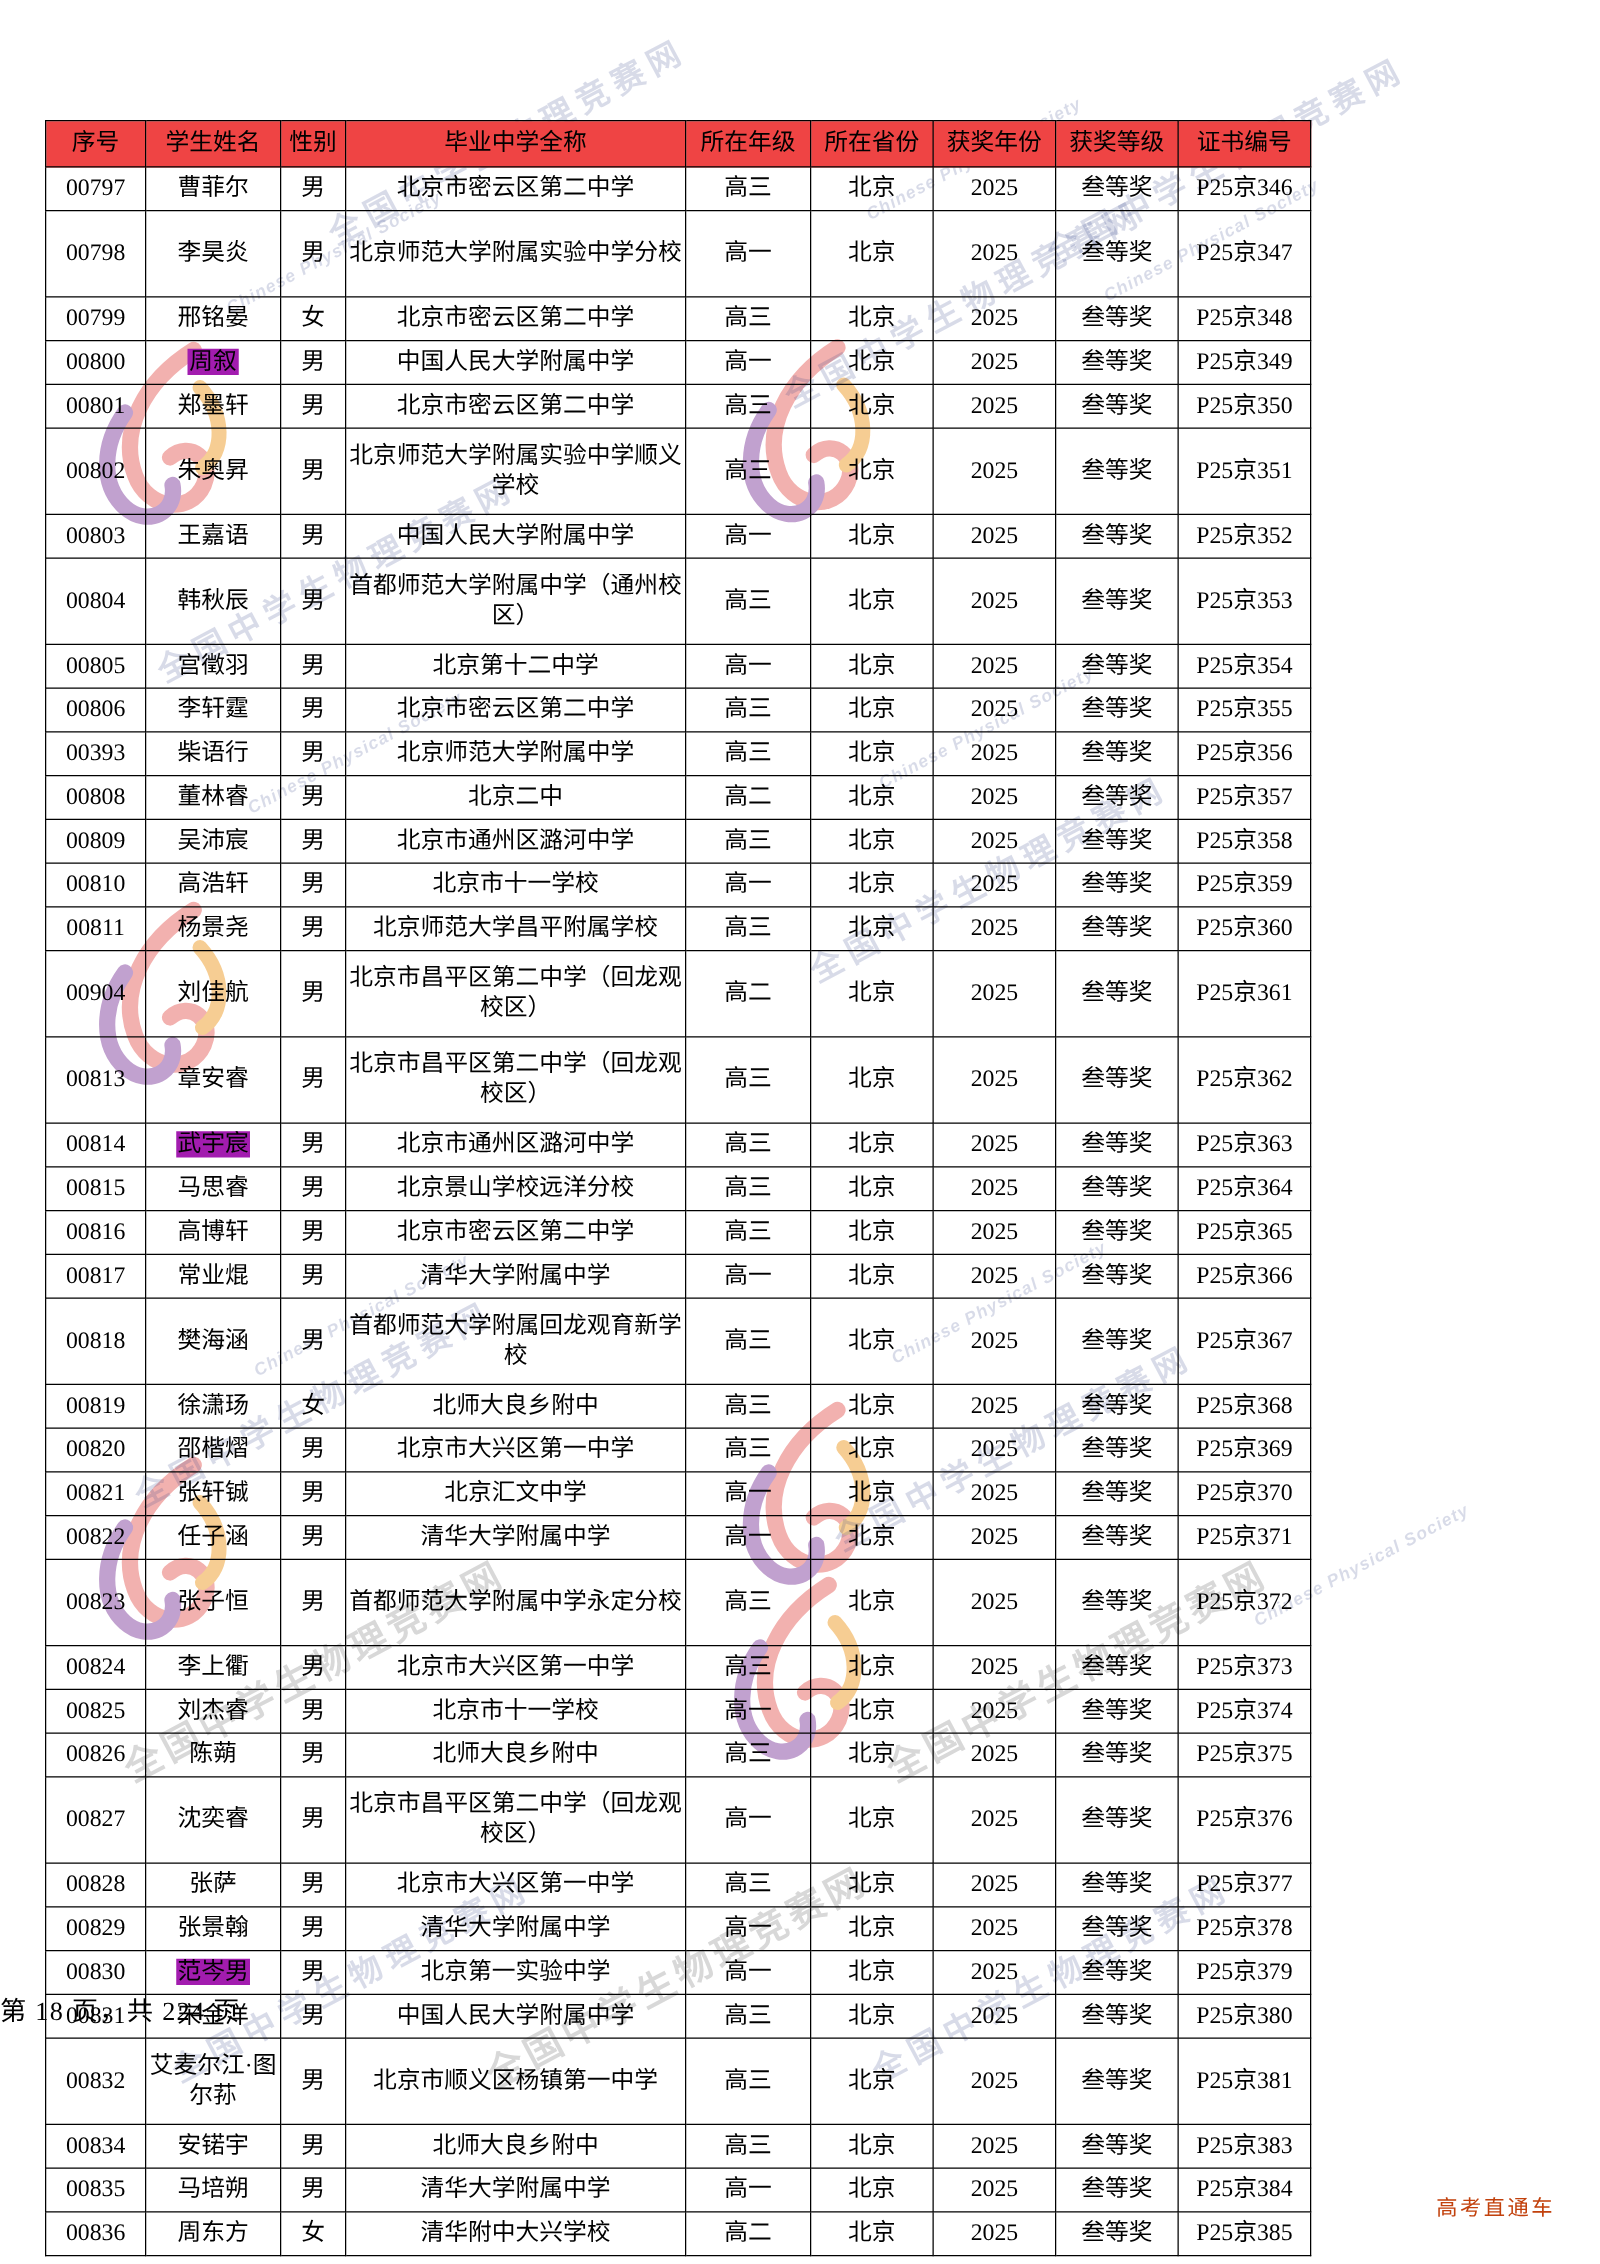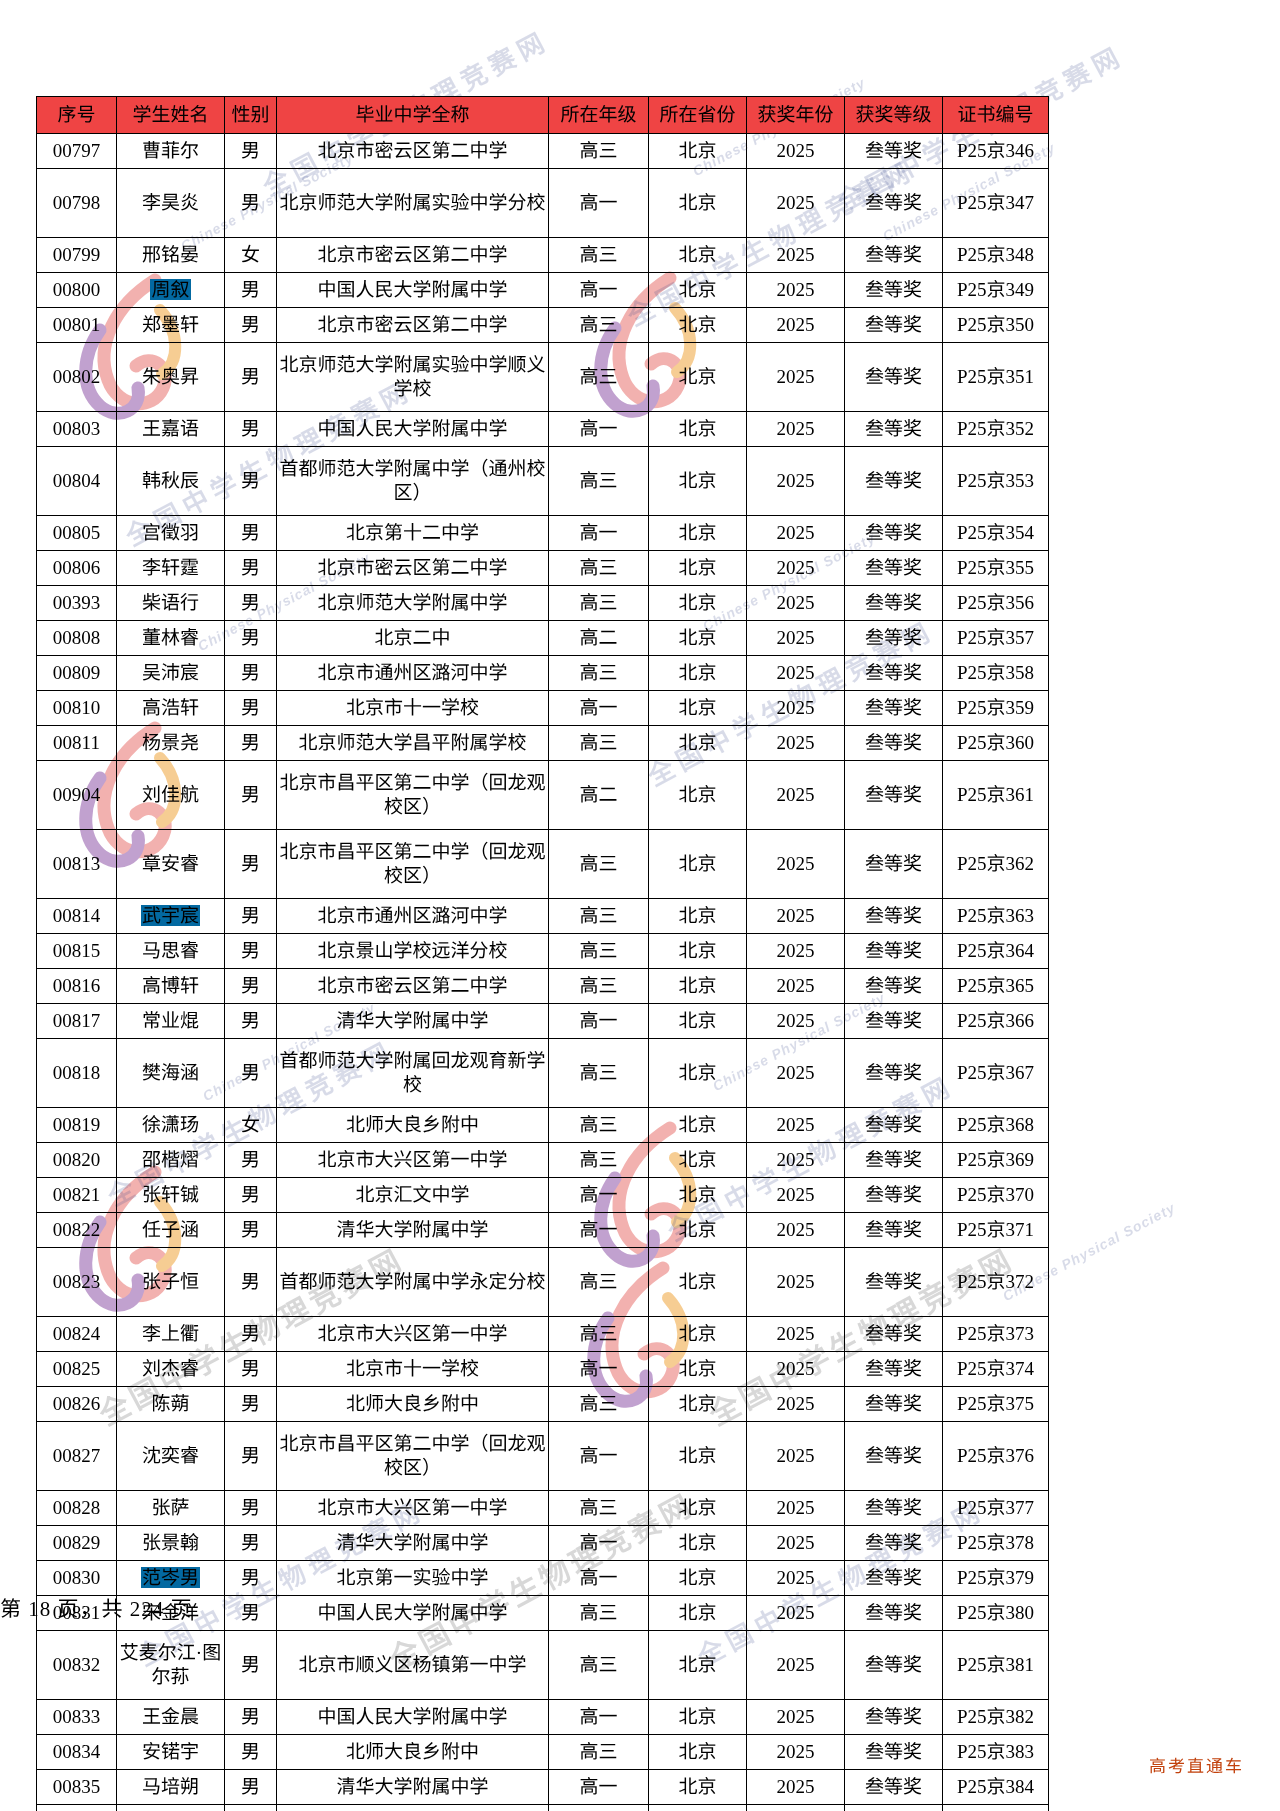--- a/index.html
+++ b/index.html
@@ -98,21 +98,21 @@
   col.c-idx   { width:80px; }
   col.c-name  { width:108px; }
   col.c-sex   { width:52px; }
   col.c-school{ width:272px; }
   col.c-grade { width:100px; }
   col.c-prov  { width:98px; }
   col.c-year  { width:98px; }
   col.c-level { width:98px; }
   col.c-cert  { width:106px; }
 
-  .hl{ background:#0369a1; padding:0 1px; }
+  .hl{ background:#a21caf; padding:0 1px; }
 
   
   .footer{
     position:absolute;
     left:0; right:0;
     top:1592px;
     font-size:21px;
     letter-spacing:1px;
     z-index:10;
     font-family:"Liberation Serif","DejaVu Serif",serif;
@@ -607,31 +607,20 @@
             <td>艾麦尔江·图尔荪</td>
             <td>男</td>
             <td>北京市顺义区杨镇第一中学</td>
             <td>高三</td>
             <td>北京</td>
             <td>2025</td>
             <td>叁等奖</td>
             <td>P25京381</td>
           </tr>
           <tr>
-            <td>00833</td>
-            <td>王金晨</td>
-            <td>男</td>
-            <td>中国人民大学附属中学</td>
-            <td>高一</td>
-            <td>北京</td>
-            <td>2025</td>
-            <td>叁等奖</td>
-            <td>P25京382</td>
-          </tr>
-          <tr>
             <td>00834</td>
             <td>安锘宇</td>
             <td>男</td>
             <td>北师大良乡附中</td>
             <td>高三</td>
             <td>北京</td>
             <td>2025</td>
             <td>叁等奖</td>
             <td>P25京383</td>
           </tr>

